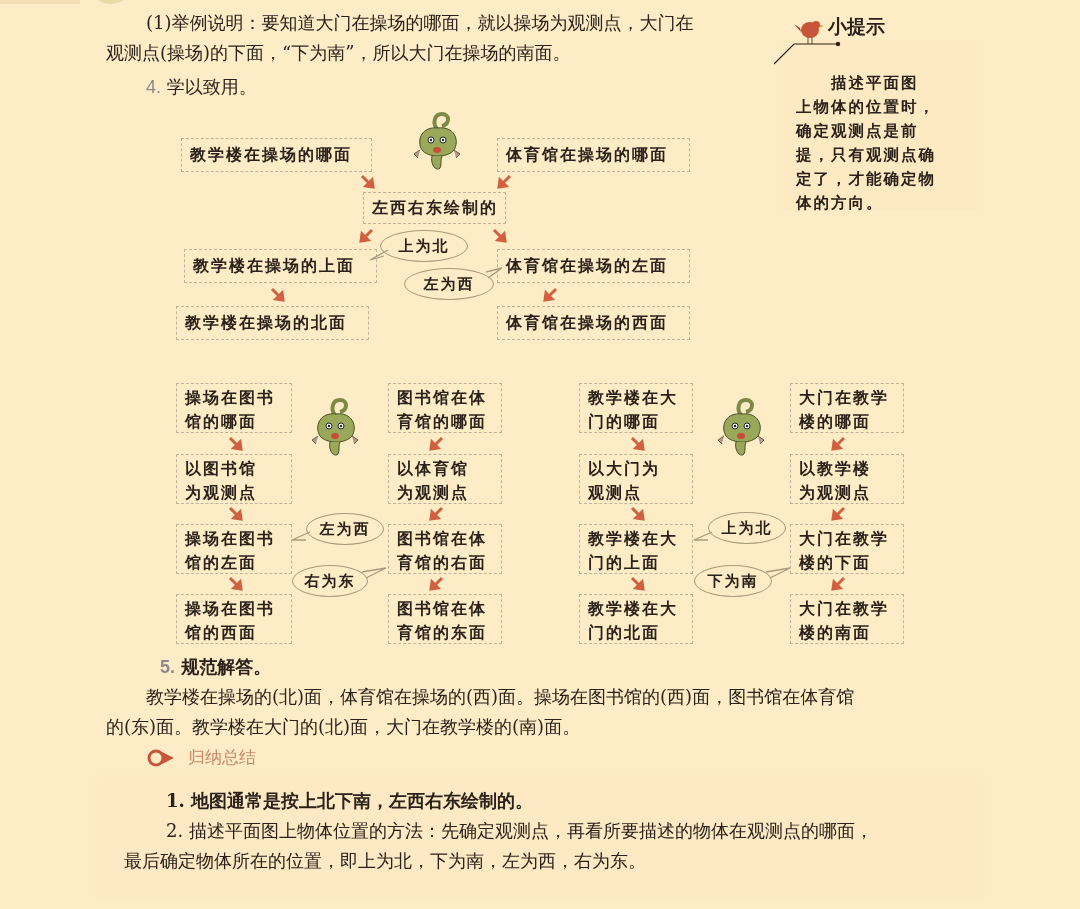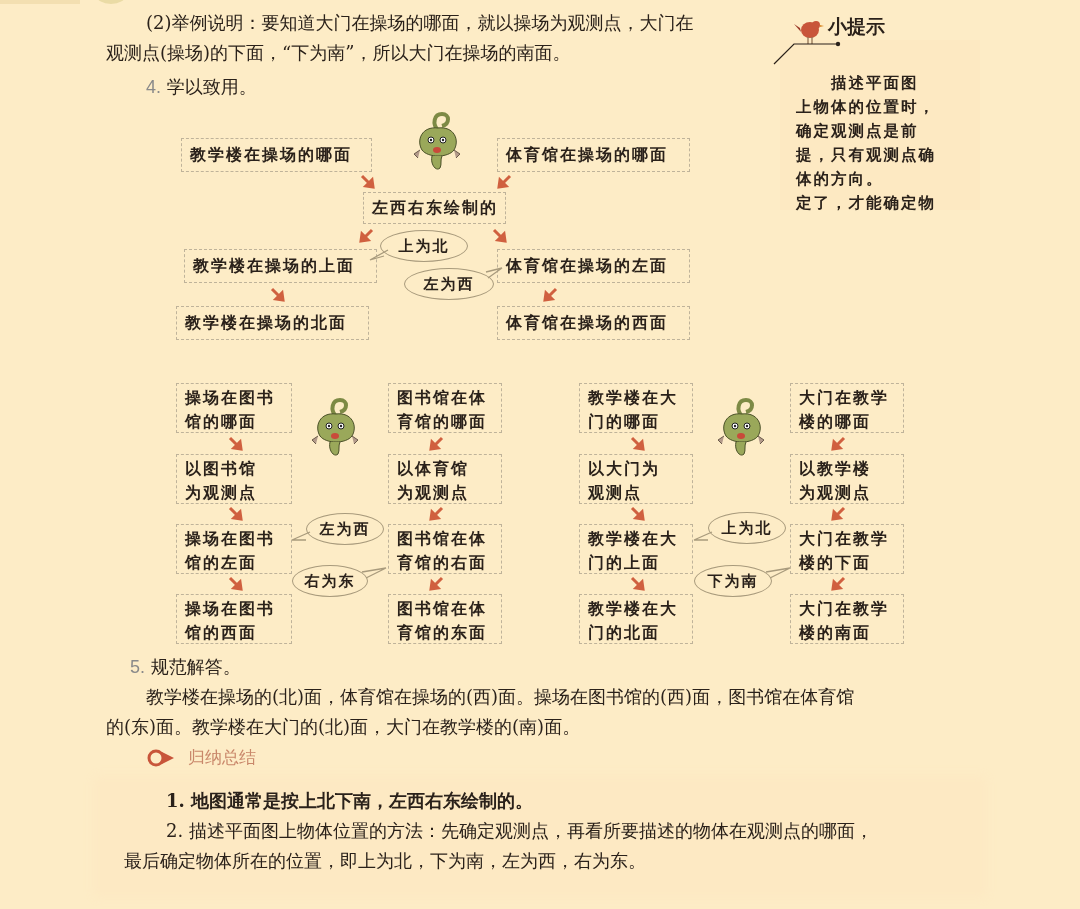--- a/index.html
+++ b/index.html
@@ -52,21 +52,21 @@
     position: absolute; left: 146px; top: 746px; display: flex; align-items: center;
     font-family: "DejaVu Sans", "Liberation Sans", sans-serif; font-size: 17px; color: #c9876a;
   }
 </style>
 </head>
 <body>
 
 <div class="abs" style="left:0;top:0;width:80px;height:4px;background:#f3dfb1;"></div>
 <div class="abs" style="left:96px;top:-14px;width:30px;height:18px;border-radius:50%;background:#eadba5;"></div>
 
-<div class="abs para" style="left:146px;top:8px;">(2)举例说明：要知道大门在操场的哪面，就以操场为观测点，大门在</div>
+<div class="abs para" style="left:146px;top:8px;">(1)举例说明：要知道大门在操场的哪面，就以操场为观测点，大门在</div>
 <div class="abs para" style="left:106px;top:38px;">观测点(操场)的下面，“下为南”，所以大门在操场的南面。</div>
 
 <div class="abs para" style="left:146px;top:72px;">
   <span class="num">4.</span>
   <span>学以致用。</span>
 </div>
 
 <div class="tip-box"></div>
 <svg class="abs" style="left:792px;top:14px;" width="34" height="34" viewBox="0 0 34 34">
   <ellipse cx="18" cy="16" rx="9" ry="8" fill="#c8553a"></ellipse>
@@ -79,22 +79,22 @@
 <div class="tip-title">小提示</div>
 <svg class="abs" style="left:772px;top:40px;" width="70" height="26" viewBox="0 0 70 26">
   <polyline points="2,24 22,4 66,4" fill="none" stroke="#2a211a" stroke-width="1.2"></polyline>
   <circle cx="66" cy="4" r="2.2" fill="#2a211a"></circle>
 </svg>
 <div class="tip-text">
   <div style="white-space:pre;margin-top:21px;">　　描述平面图</div>
   <div>上物体的位置时，</div>
   <div>确定观测点是前</div>
   <div>提，只有观测点确</div>
+  <div>定了，才能确定物</div>
   <div>体的方向。</div>
-  <div>定了，才能确定物</div>
 </div>
 
 <div class="box" style="left:181px;top:138px;width:191px;height:34px;">教学楼在操场的哪面</div>
 <div class="box" style="left:497px;top:138px;width:193px;height:34px;">体育馆在操场的哪面</div>
 <div class="box" style="left:363px;top:192px;width:143px;height:32px;">左西右东绘制的</div>
 <div class="box" style="left:184px;top:249px;width:193px;height:34px;">教学楼在操场的上面</div>
 <div class="box" style="left:176px;top:306px;width:193px;height:34px;">教学楼在操场的北面</div>
 <div class="box" style="left:497px;top:249px;width:193px;height:34px;">体育馆在操场的左面</div>
 <div class="box" style="left:497px;top:306px;width:193px;height:34px;">体育馆在操场的西面</div>
 
@@ -284,21 +284,21 @@
   <circle cx="19" cy="30" r="3" fill="#fff" stroke="#222"></circle>
     <circle cx="19" cy="30" r="1.2" fill="#222"></circle>
   <circle cx="31" cy="30" r="3" fill="#fff" stroke="#222"></circle>
     <circle cx="31" cy="30" r="1.2" fill="#222"></circle>
   <ellipse cx="25" cy="40" rx="4" ry="3" fill="#c94a3a"></ellipse>
   <path d="M20 46 C18 54 24 62 28 58 C30 54 28 50 30 46" fill="#9aa85a" stroke="#4a5028" stroke-width="1"></path>
   <path d="M8 40 L2 44 L6 48" fill="#b39a8a" stroke="#6a5a4a" stroke-width="1"></path>
   <path d="M42 40 L48 44 L44 48" fill="#b39a8a" stroke="#6a5a4a" stroke-width="1"></path>
 </svg>
 
-<div class="abs para" style="left:130px;top:652px;">
+<div class="abs para" style="left:160px;top:652px;font-weight:bold;">
   <span class="num">5.</span>
   <span>规范解答。</span>
 </div>
 <div class="abs para" style="left:146px;top:682px;">教学楼在操场的(北)面，体育馆在操场的(西)面。操场在图书馆的(西)面，图书馆在体育馆</div>
 <div class="abs para" style="left:106px;top:712px;">的(东)面。教学楼在大门的(北)面，大门在教学楼的(南)面。</div>
 
 <div class="summary-header">
   <svg width="32" height="20" viewBox="0 0 32 20" style="margin-right:10px;">
     <circle cx="10" cy="10" r="7" fill="none" stroke="#c8553a" stroke-width="3"></circle>
     <polygon points="16,4 28,10 16,16" fill="#c8553a"></polygon>

